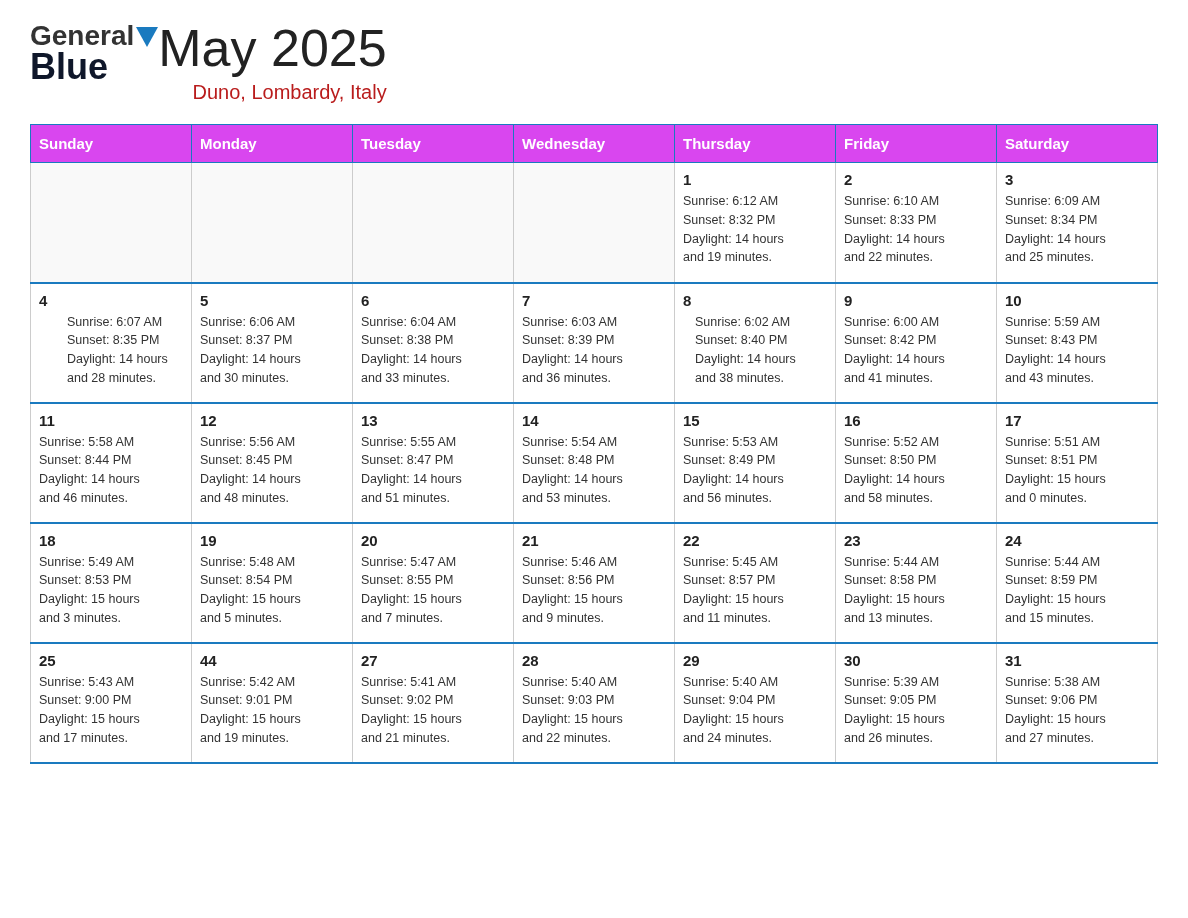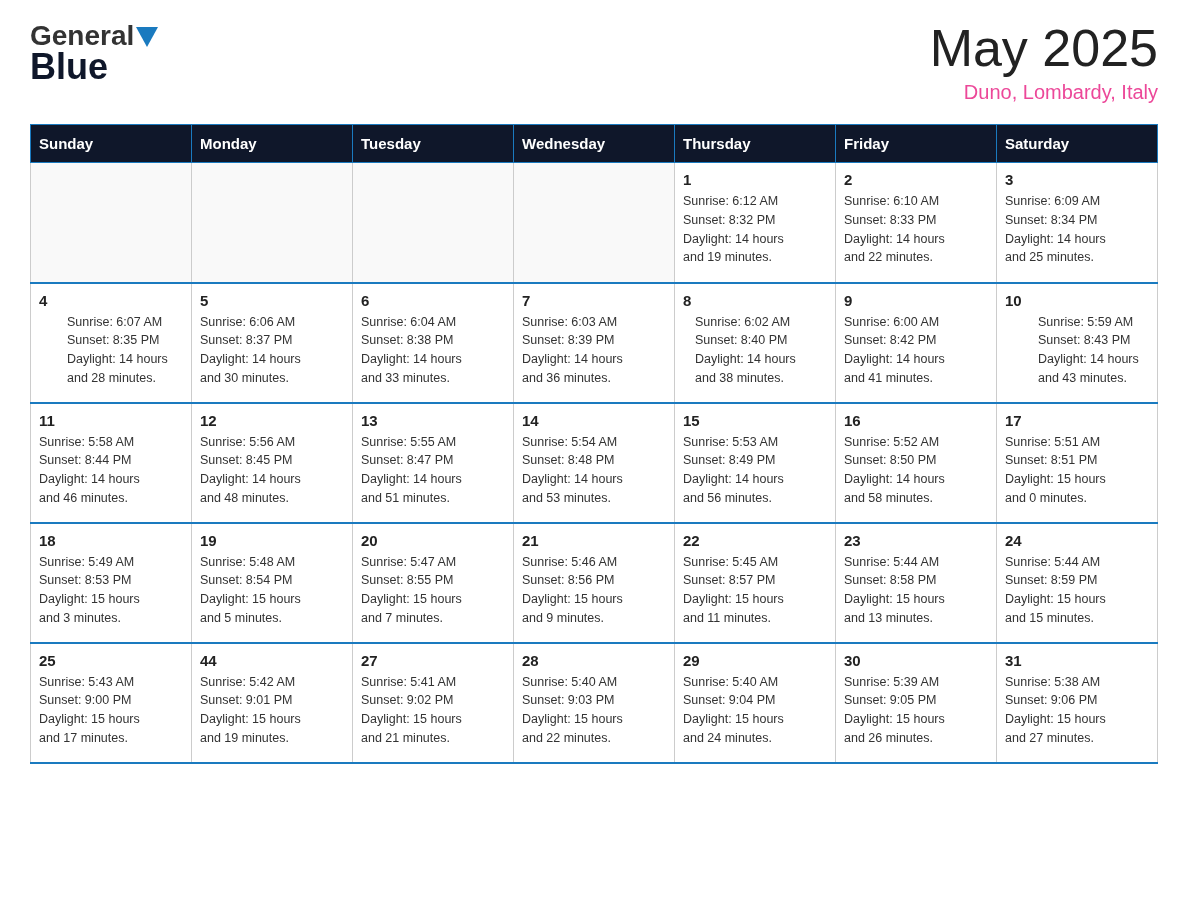--- a/index.html
+++ b/index.html
@@ -5,21 +5,20 @@
     * { margin: 0; padding: 0; box-sizing: border-box; }
     body {
       font-family: Arial, sans-serif;
       background: #fff;
       width: 1188px;
       min-height: 918px;
       padding: 20px 30px;
     }
     .header {
       display: flex;
-      justify-content: space-between;
       align-items: flex-start;
       margin-bottom: 20px;
     }
     .logo {
       display: flex;
       align-items: center;
     }
     .logo-text-general {
       font-size: 28px;
       font-weight: bold;
@@ -34,30 +33,30 @@
       text-align: right;
     }
     .month-title {
       font-size: 52px;
       font-weight: normal;
       color: #222;
       line-height: 1.1;
     }
     .location {
       font-size: 20px;
-      color: #ec4899;
+      color: #b91c1c;
       margin-top: 4px;
     }
     table {
       width: 100%;
       border-collapse: collapse;
       table-layout: fixed;
     }
     thead tr {
-      background-color: #0f172a;
+      background-color: #d946ef;
     }
     thead th {
       color: #fff;
       font-size: 15px;
       font-weight: bold;
       padding: 10px 8px;
       text-align: left;
       border: 1px solid #1a7abf;
     }
     tbody tr {
@@ -190,21 +189,21 @@
         </td>
         <td>
           <span class="day-num">9</span>
           <div class="day-info" style="white-space: pre-line;">Sunrise: 6:00 AM
 Sunset: 8:42 PM
 Daylight: 14 hours
 and 41 minutes.</div>
         </td>
         <td>
           <span class="day-num">10</span>
-          <div class="day-info" style="white-space: pre-line; margin-left: 33px;">Sunrise: 5:59 AM
+          <div class="day-info" style="white-space: pre-line;">Sunrise: 5:59 AM
 Sunset: 8:43 PM
 Daylight: 14 hours
 and 43 minutes.</div>
         </td>
       </tr>
       <tr>
         <td>
           <span class="day-num">11</span>
           <div class="day-info" style="white-space: pre-line;">Sunrise: 5:58 AM
 Sunset: 8:44 PM

